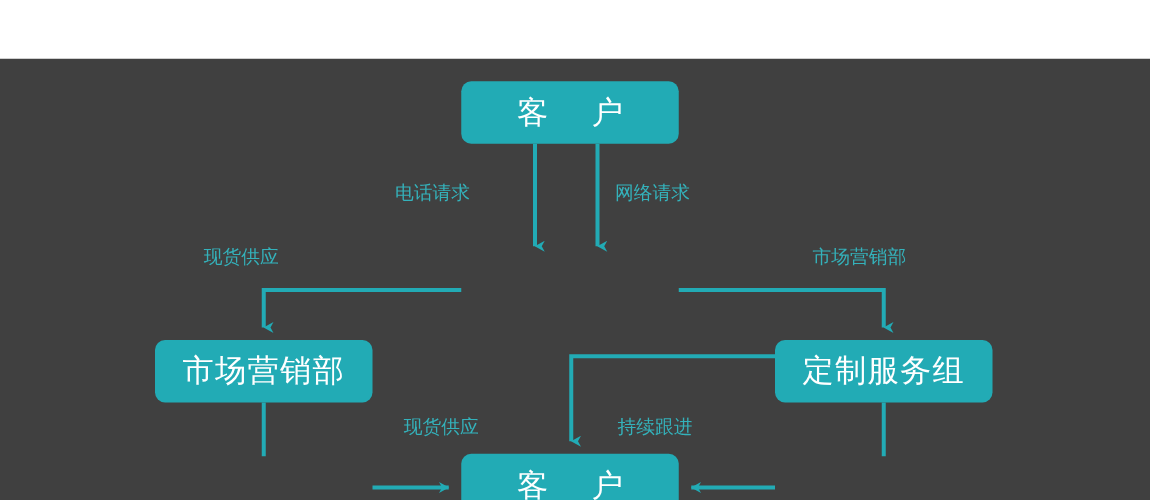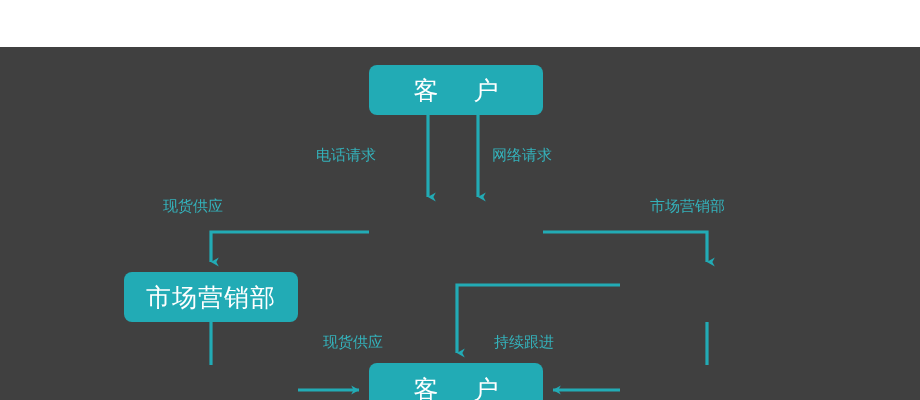--- a/index.html
+++ b/index.html
@@ -98,20 +98,21 @@
 
       <path d="M 620,343 L 553,343" marker-end="url(#ah-left)"></path>
     </g>
   </svg>
 
   <div class="node wide-space" style="left:369px; top:18px; width:174px; height:50px;">客 户</div>
 
 
   <div class="node" style="left:124px; top:225px; width:174px; height:50px;">市场营销部</div>
 
+  <div class="node" style="left:620px; top:225px; width:174px; height:50px;">定制服务组</div>
 
 
   <div class="node wide-space" style="left:369px; top:316px; width:174px; height:52px;">客 户</div>
 
 
   <div class="edge-label" style="left:316px; top:101px;">电话请求</div>
 
   <div class="edge-label" style="left:492px; top:101px;">网络请求</div>
 
   <div class="edge-label" style="left:163px; top:152px;text-align:right;">现货供应</div>

